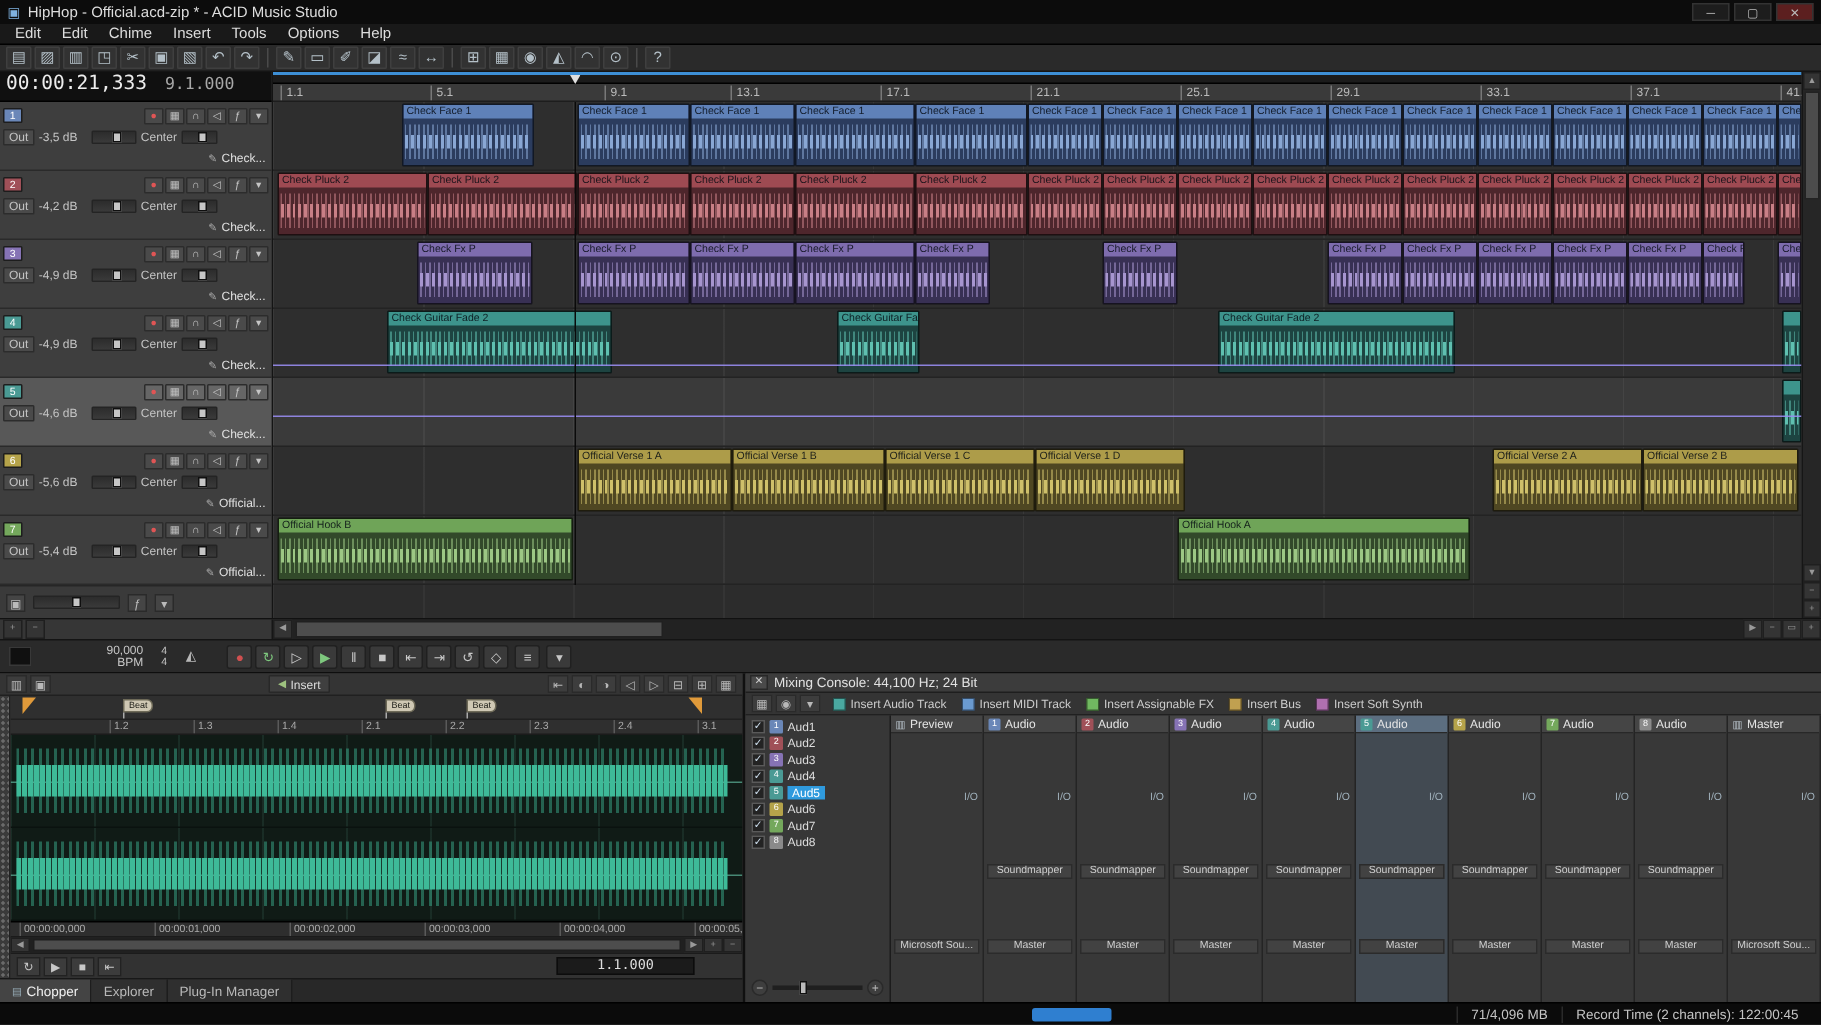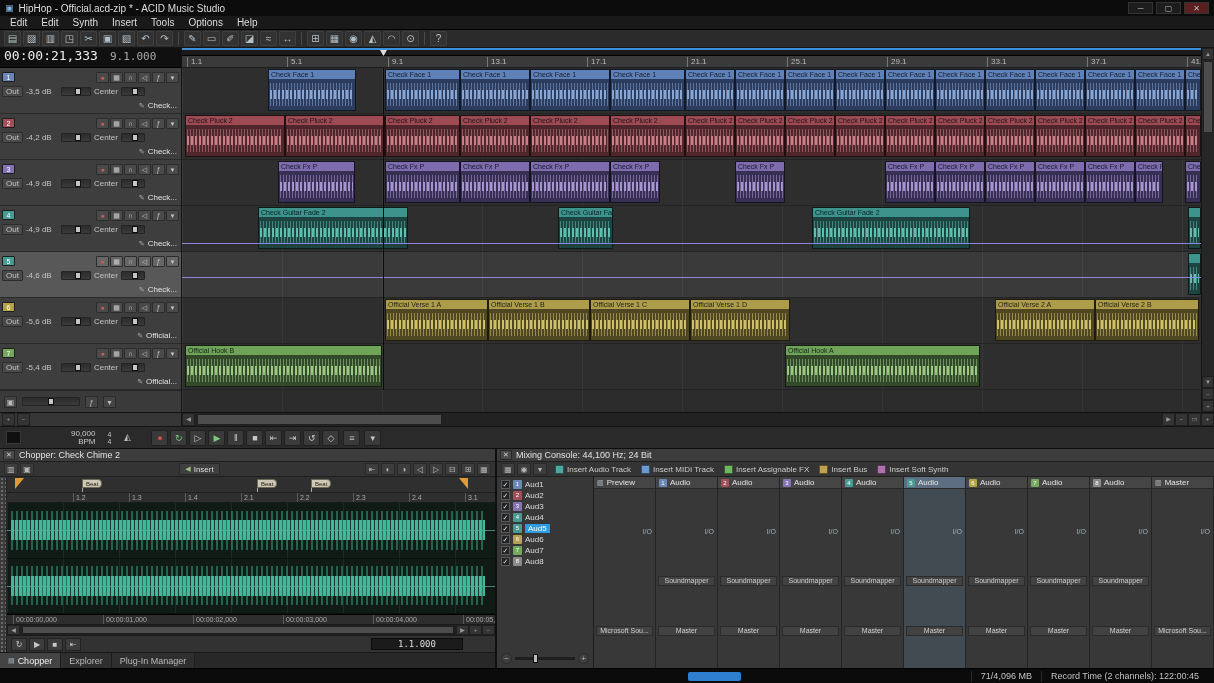--- a/index.html
+++ b/index.html
@@ -196,21 +196,21 @@
     <span class="wctrls">
       <span class="wbtn">─</span>
       <span class="wbtn">▢</span>
       <span class="wbtn close">✕</span>
     </span>
   </div>
 
   <div class="menubar" id="menubar">
       <span class="menu-item">Edit</span>
       <span class="menu-item">Edit</span>
-      <span class="menu-item">Synth</span>
+      <span class="menu-item">Chime</span>
       <span class="menu-item">Insert</span>
       <span class="menu-item">Tools</span>
       <span class="menu-item">Options</span>
       <span class="menu-item">Help</span>
     </div>
   <div class="toolbar" id="toolbar">
       <span class="tico">▤</span>
       <span class="tico">▨</span>
       <span class="tico">▥</span>
       <span class="tico">◳</span>
@@ -451,21 +451,21 @@
       </div>
     </div>
 
     <div class="timeline">
       <div class="tl-marker" id="markerBar">
           <div class="ph-top" style="left: 198px;"></div>
         </div>
       <div class="tl-ruler" id="ruler">
           <span class="rtick" style="left: 5px;">1.1</span>
           <span class="rtick" style="left: 105px;">5.1</span>
-          <span class="rtick" style="left: 206px;">9.1</span>
+          <span class="rtick" style="left: 221px;">9.1</span>
           <span class="rtick" style="left: 305px;">13.1</span>
           <span class="rtick" style="left: 405px;">17.1</span>
           <span class="rtick" style="left: 505px;">21.1</span>
           <span class="rtick" style="left: 605px;">25.1</span>
           <span class="rtick" style="left: 705px;">29.1</span>
           <span class="rtick" style="left: 805px;">33.1</span>
           <span class="rtick" style="left: 905px;">37.1</span>
           <span class="rtick" style="left: 1005px;">41.1</span>
         </div>
       <div class="tl-rows" id="tlrows">
@@ -774,24 +774,20 @@
         <span class="trbtn" style="color: rgb(200, 200, 200);">↺</span>
         <span class="trbtn" style="color: rgb(200, 200, 200);">◇</span>
       </span>
     <span class="trbtn">≡</span>
     <span class="trbtn">▾</span>
   </div>
 
   <div class="docks">
 
     <div class="chopper">
-      <div class="dock-title">
-        <span class="dock-close">✕</span>
-        <span>Chopper: Check Chime 2</span>
-      </div>
       <div class="chop-toolbar">
         <span id="chopIconsL" style="display:flex;gap:2px;">
             <span class="cticon">▥</span>
             <span class="cticon">▣</span>
           </span>
         <span class="ctspacer"></span>
         <span class="chop-insert">
           <span class="ci">◀</span>
           <span>Insert</span>
         </span>

